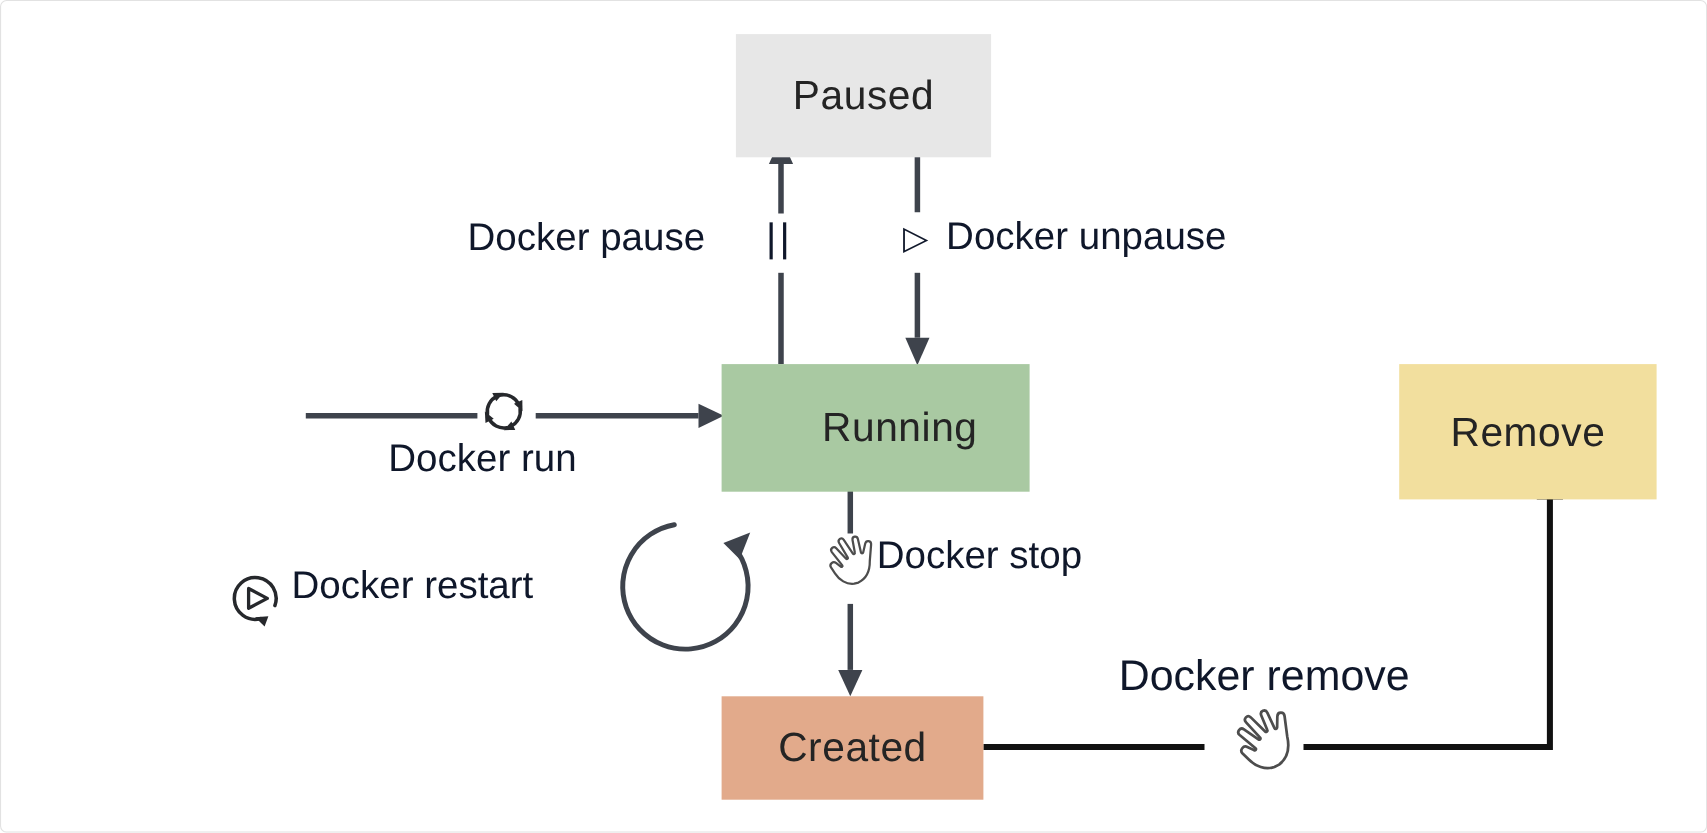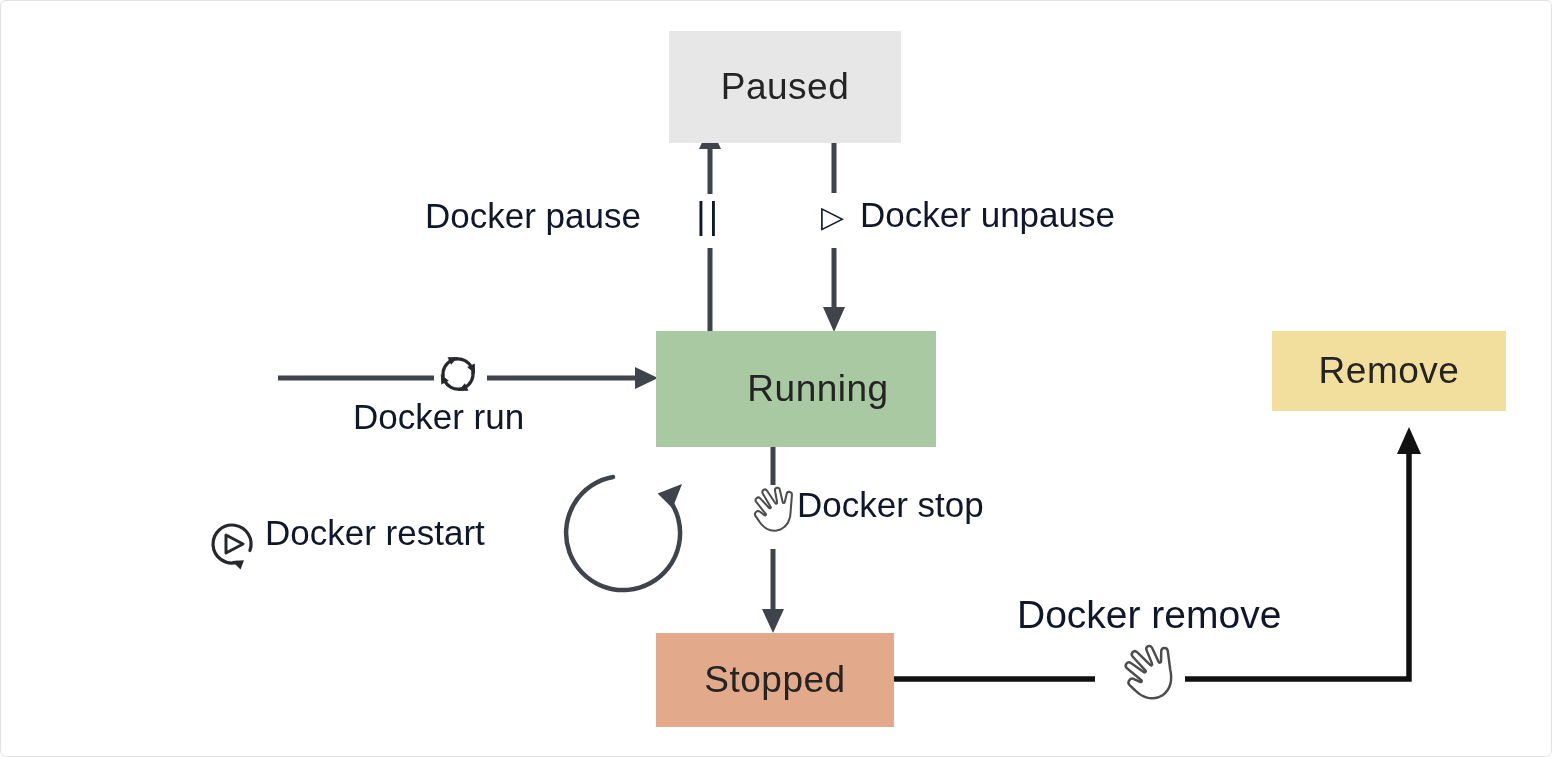--- a/index.html
+++ b/index.html
@@ -9,21 +9,21 @@
     font-family:"Liberation Sans","DejaVu Sans",sans-serif;
   }
   .layer{position:absolute;left:0;top:0;width:1552px;height:757px;}
   .node{
     position:absolute;display:flex;align-items:center;justify-content:center;
     font-size:37px;color:#242424;letter-spacing:0.5px;
   }
   .node-paused {left:620px;top:30px; width:232px;height:112px;background:#e7e7e7;margin-left:48px;}
   .node-created{left:40px; top:330px;width:236px;height:95px;background:#a9c7e9;}
   .node-running{left:655px;top:330px;width:236px;height:116px;background:#a9c9a2;padding-left:44px;}
-  .node-remove {left:1271px;top:330px;width:234px;height:80px;background:#f2df9e;text-align:center;}
+  .node-remove {left:1271px;top:330px;width:234px;height:123px;background:#f2df9e;text-align:center;}
   .node-stopped{left:655px;top:632px;width:238px;height:94px;background:#e2aa8b;}
   .edge-label{position:absolute;font-size:35px;color:#0f172a;white-space:nowrap;}
   .lbl-pause{left:424px;top:194px;width:296px;display:flex;justify-content:space-between;align-items:center;}
   .pause-bars{font-size:36px;letter-spacing:3px;font-weight:400;}
   .lbl-unpause{left:820px;top:194px;display:flex;gap:16px;align-items:center;}
   .play-glyph{font-size:30px;line-height:1;position:relative;top:2px;}
   .lbl-run{left:352px;top:396px;}
   .lbl-stop{left:740px;top:484px;display:flex;gap:4px;align-items:flex-end;}
   .lbl-restart{left:200px;top:512px;display:flex;gap:12px;align-items:center;text-align:center;}
   .lbl-remove{left:1016px;top:592px;font-size:39px;text-align:right;}
@@ -103,21 +103,21 @@
   <div class="node node-paused">
     <span>Paused</span>
   </div>
   <div class="node node-running">
     <span>Running</span>
   </div>
   <div class="node node-remove">
     <span>Remove</span>
   </div>
   <div class="node node-stopped">
-    <span>Stopped</span>
+    <span>Created</span>
   </div>
 
   <div class="edge-label lbl-pause">
     <span>Docker pause</span>
     <span class="pause-bars">||</span>
   </div>
 
   <div class="edge-label lbl-unpause">
     <span class="play-glyph">▷</span>
     <span>Docker unpause</span>

